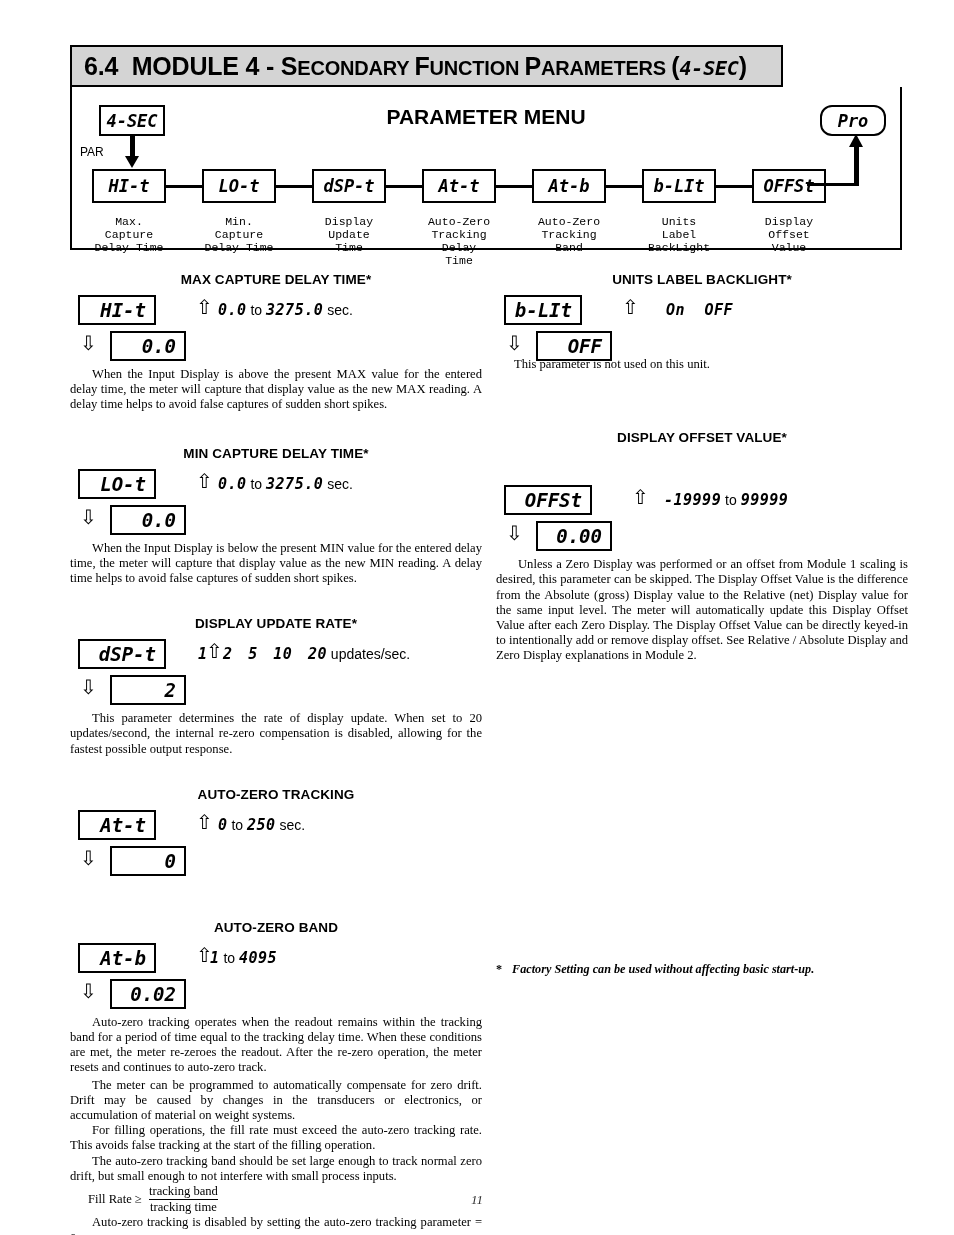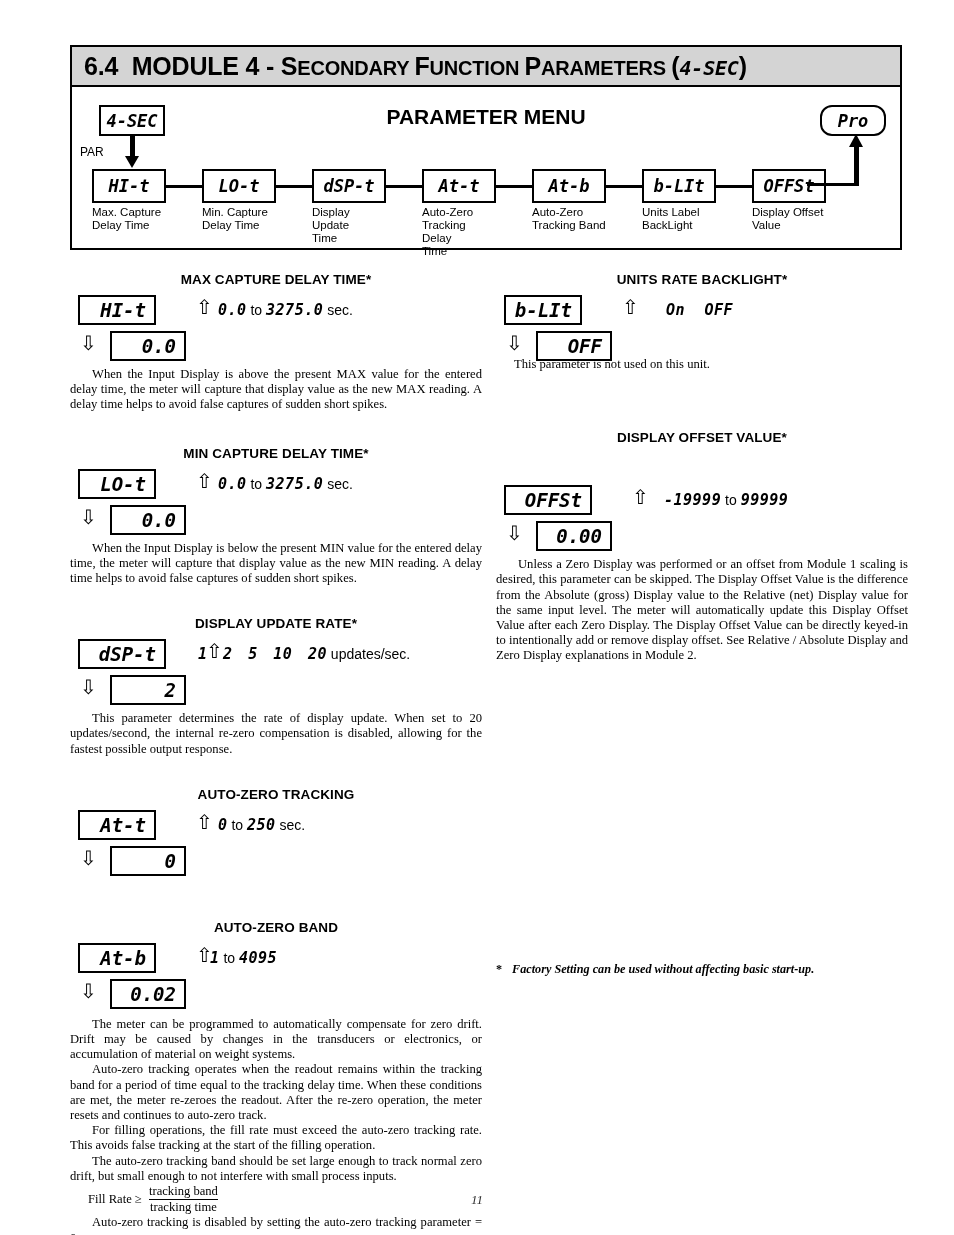--- a/index.html
+++ b/index.html
@@ -22,21 +22,21 @@
     font-weight: bold;
     font-style: italic;
     letter-spacing: 0.5px;
   }
 
   
   #title-bar {
     position: absolute;
     left: 70px;
     top: 45px;
-    width: 832px;
+    width: 713px;
     height: 42px;
     background: #d4d4d4;
     border: 2px solid #000;
     box-sizing: border-box;
     display: flex;
     align-items: center;
   }
   #title-text {
     font-family: "Liberation Sans", sans-serif;
     font-weight: bold;
@@ -149,22 +149,23 @@
     position: absolute;
     top: 0;
     width: 74px;
   }
   .node .lcd {
     width: 74px;
     height: 34px;
     font-size: 17px;
   }
   .node .cap {
-    margin-top: 3px;
-    font-family: Liberation Sans, sans-serif;
+    margin-top: 12px;
+    text-align: center;
+    font-family: Liberation Mono, monospace;
     font-size: 11.5px;
     line-height: 13px;
     white-space: pre-line;
   }
   .connector {
     position: absolute;
     top: 16px;
     height: 3px;
     background: #000;
   }
@@ -447,41 +448,41 @@
 
   <div class="section" style="margin-top:38px;">
     <div class="sec-head">AUTO-ZERO BAND</div>
     <div class="param-block">
       <div class="lcd param-name w5">At-b</div>
       <div class="arrow-up-icon" style="left:126px;">⇧</div>
       <div class="arrow-dn-icon">⇩</div>
       <div class="lcd param-value">0.02</div>
       <div class="range" style="left:140px;"><span class="seg">1</span><span> to </span><span class="seg">4095</span></div>
     </div>
+    <p class="para">Auto-zero tracking operates when the readout remains within the tracking band for a period of time equal to the tracking delay time. When these conditions are met, the meter re-zeroes the readout. After the re-zero operation, the meter resets and continues to auto-zero track.</p>
     <p class="para" style="margin-top:2px;">The meter can be programmed to automatically compensate for zero drift. Drift may be caused by changes in the transducers or electronics, or accumulation of material on weight systems.</p>
-    <p class="para">Auto-zero tracking operates when the readout remains within the tracking band for a period of time equal to the tracking delay time. When these conditions are met, the meter re-zeroes the readout. After the re-zero operation, the meter resets and continues to auto-zero track.</p>
     <p class="para">For filling operations, the fill rate must exceed the auto-zero tracking rate. This avoids false tracking at the start of the filling operation.</p>
     <p class="para">The auto-zero tracking band should be set large enough to track normal zero drift, but small enough to not interfere with small process inputs.</p>
     <div id="fill-rate">
       <span>Fill Rate</span>
       <span>≥</span>
       <span class="frac">
         <span class="num">tracking band</span>
         <span class="den">tracking time</span>
       </span>
     </div>
     <p class="para">Auto-zero tracking is disabled by setting the auto-zero tracking parameter = 0.</p>
   </div>
 
 </div>
 
 <div id="col-right">
 
   <div class="section">
-    <div class="sec-head">UNITS RATE BACKLIGHT*</div>
+    <div class="sec-head">UNITS LABEL BACKLIGHT*</div>
     <div class="param-block" style="height:62px;">
       <div class="lcd param-name w5">b-LIt</div>
       <div class="arrow-up-icon" style="left:126px;">⇧</div>
       <div class="arrow-dn-icon">⇩</div>
       <div class="lcd param-value">OFF</div>
       <div class="range" style="left:170px;"><span class="seg">On</span><span>&nbsp;&nbsp;&nbsp;&nbsp;&nbsp;</span><span class="seg">OFF</span></div>
     </div>
     <p class="para noindent" style="margin-left:18px;">This parameter is not used on this unit.</p>
   </div>
 

